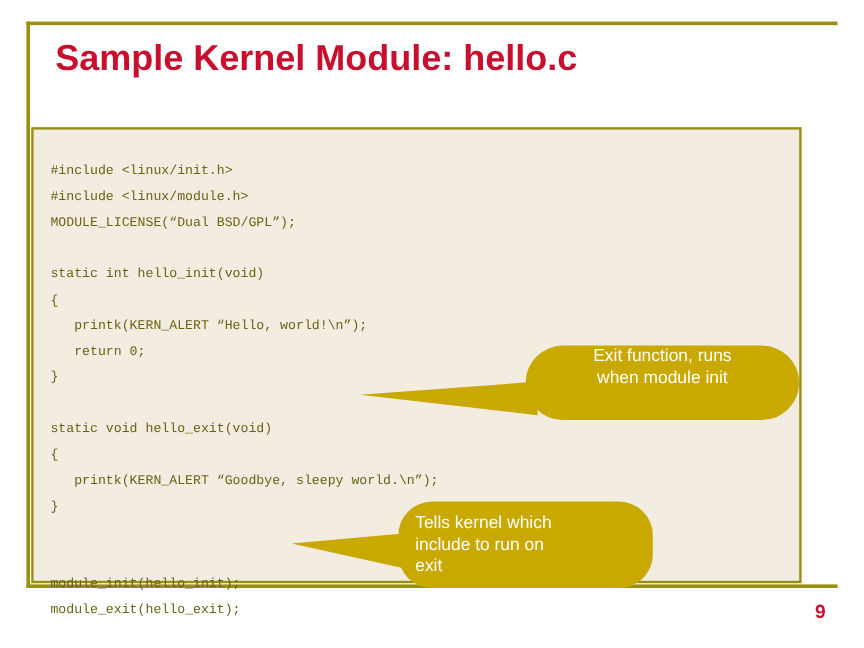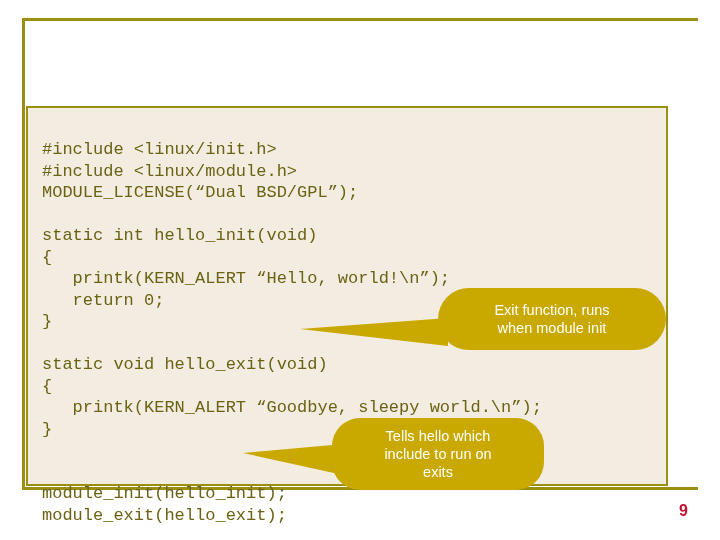--- a/index.html
+++ b/index.html
@@ -63,35 +63,35 @@
     background: #f3ede1;
     border: 2px solid #9a8f10;
     box-sizing: border-box;
   }
   .code-text {
     position: absolute;
     left: 42px;
     top: 122px;
     width: 600px;
     font-family: "Liberation Mono", "DejaVu Sans Mono", monospace;
-    font-size: 17px;
+    font-size: 11px;
     line-height: 21.5px;
     color: #6b6214;
     white-space: pre;
   }
   
   .callout {
     position: absolute;
     background: #c9a800;
     color: #ffffff;
     font-size: 14.5px;
     line-height: 18px;
     text-align: center;
     display: flex;
-    align-items: center;
+    align-items: flex-start;
     justify-content: center;
     box-sizing: border-box;
   }
   .callout-1 {
     left: 438px;
     top: 288px;
     width: 228px;
     height: 62px;
     border-radius: 31px / 31px;
     padding: 0 18px;
@@ -136,20 +136,21 @@
 </style>
 </head>
 <body>
 
 <div class="slide">
 
   <div class="frame-top"></div>
   <div class="frame-left"></div>
   <div class="frame-bottom"></div>
 
+  <div class="title">Sample Kernel Module: hello.c</div>
 
   <div class="code-box"></div>
   <pre class="code-text">#include &lt;linux/init.h&gt;
 #include &lt;linux/module.h&gt;
 MODULE_LICENSE(“Dual BSD/GPL”);
 
 static int hello_init(void)
 {
    printk(KERN_ALERT “Hello, world!\n”);
    return 0;
@@ -167,20 +168,20 @@
   <div class="callout-1-tail"></div>
   <div class="callout callout-1">
     <div>
       <span>Exit  function, runs</span><br>
       <span>when  module init</span>
     </div>
   </div>
 
   <div class="callout-2-tail"></div>
   <div class="callout callout-2">
-    <span>Tells hello which</span>
+    <span>Tells kernel which</span>
     <span>include to run on</span>
-    <span>exits</span>
+    <span>exit</span>
   </div>
 
   <div class="page-number">9</div>
 
 </div>
 
 </body></html>

